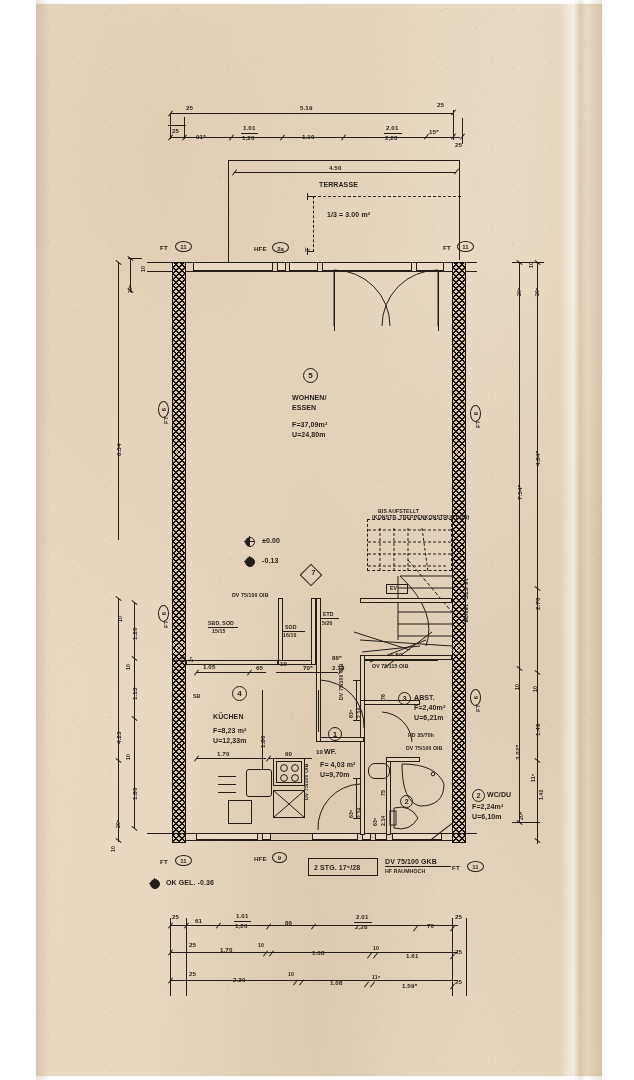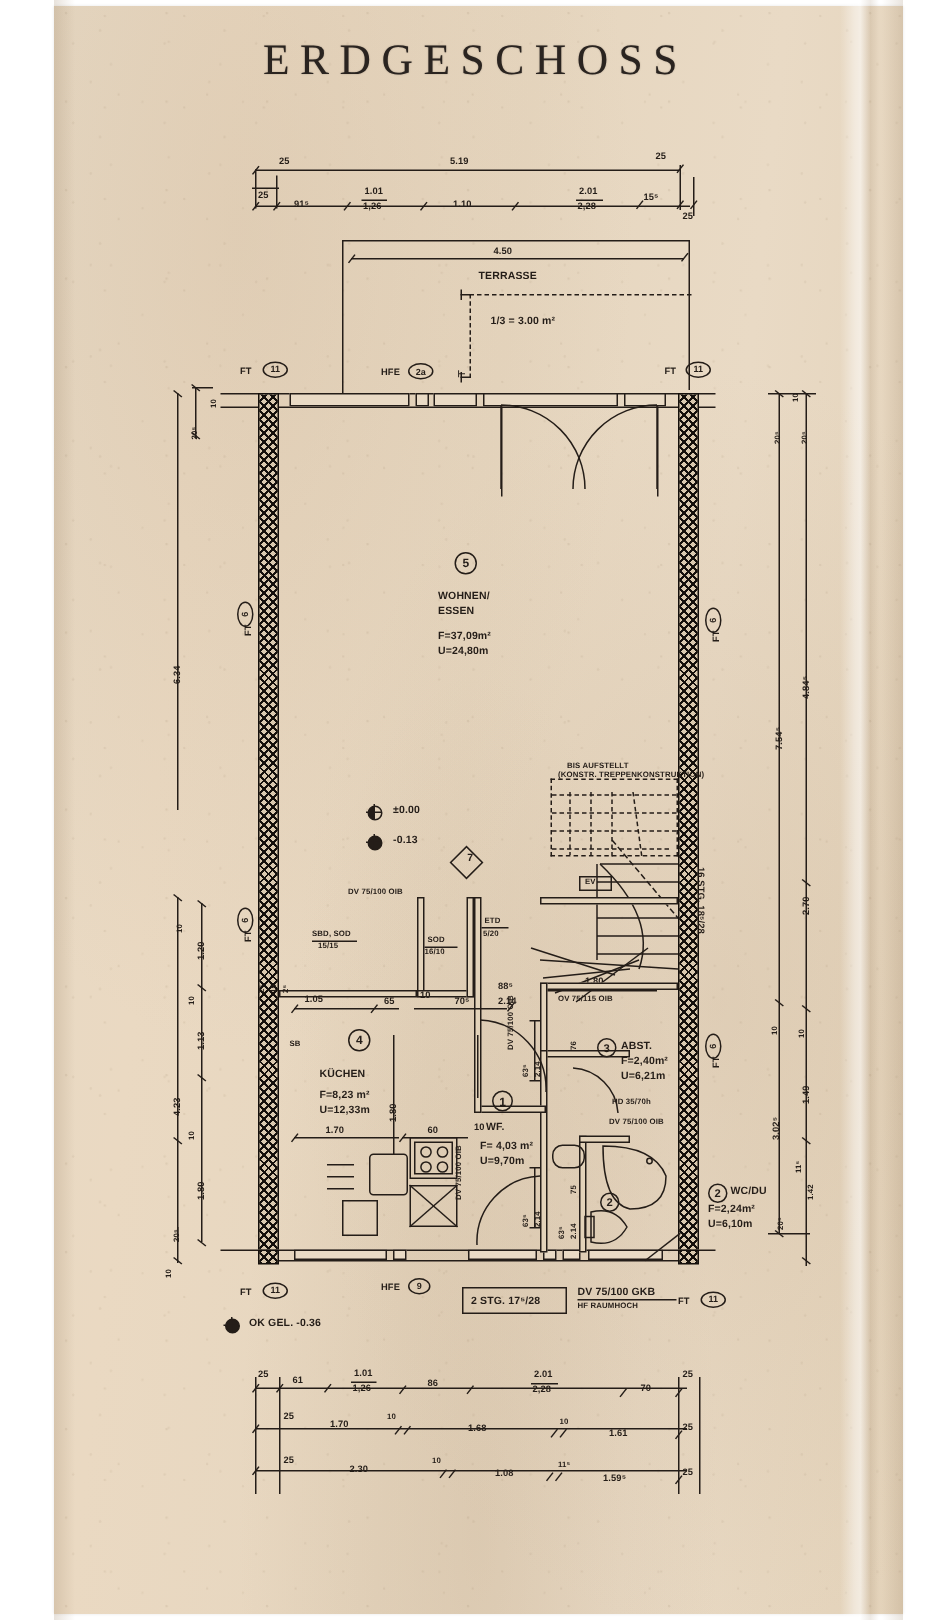--- a/index.html
+++ b/index.html
@@ -107,21 +107,20 @@
 <body>
 
 <div id="sheet">
 
   <div class="paper"></div>
   <div class="grain" style="left:36px;top:4px;width:566px;height:1072px;"></div>
   <div class="crease" style="left:560px;"></div>
   <div class="edgeshade" style="left:36px;width:14px;background:linear-gradient(90deg,rgba(150,125,95,.22),rgba(150,125,95,0));"></div>
   <div class="edgeshade" style="left:588px;width:14px;background:linear-gradient(270deg,rgba(150,125,95,.20),rgba(150,125,95,0));"></div>
 
-  <div class="title">ERDGESCHOSS</div>
 
   <div class="ln h" style="left:170px;top:113px;width:283px;"></div>
   <div class="tick" style="left:167px;top:113px;"></div>
   <div class="tick" style="left:450px;top:112px;"></div>
   <div class="t b" style="left:186px;top:104px;">25</div>
   <div class="t b" style="left:300px;top:104px;">5.19</div>
   <div class="t b" style="left:437px;top:101px;">25</div>
 
   <div class="ln h" style="left:170px;top:137px;width:290px;"></div>
   <div class="ln v" style="left:170px;top:113px;height:26px;"></div>

